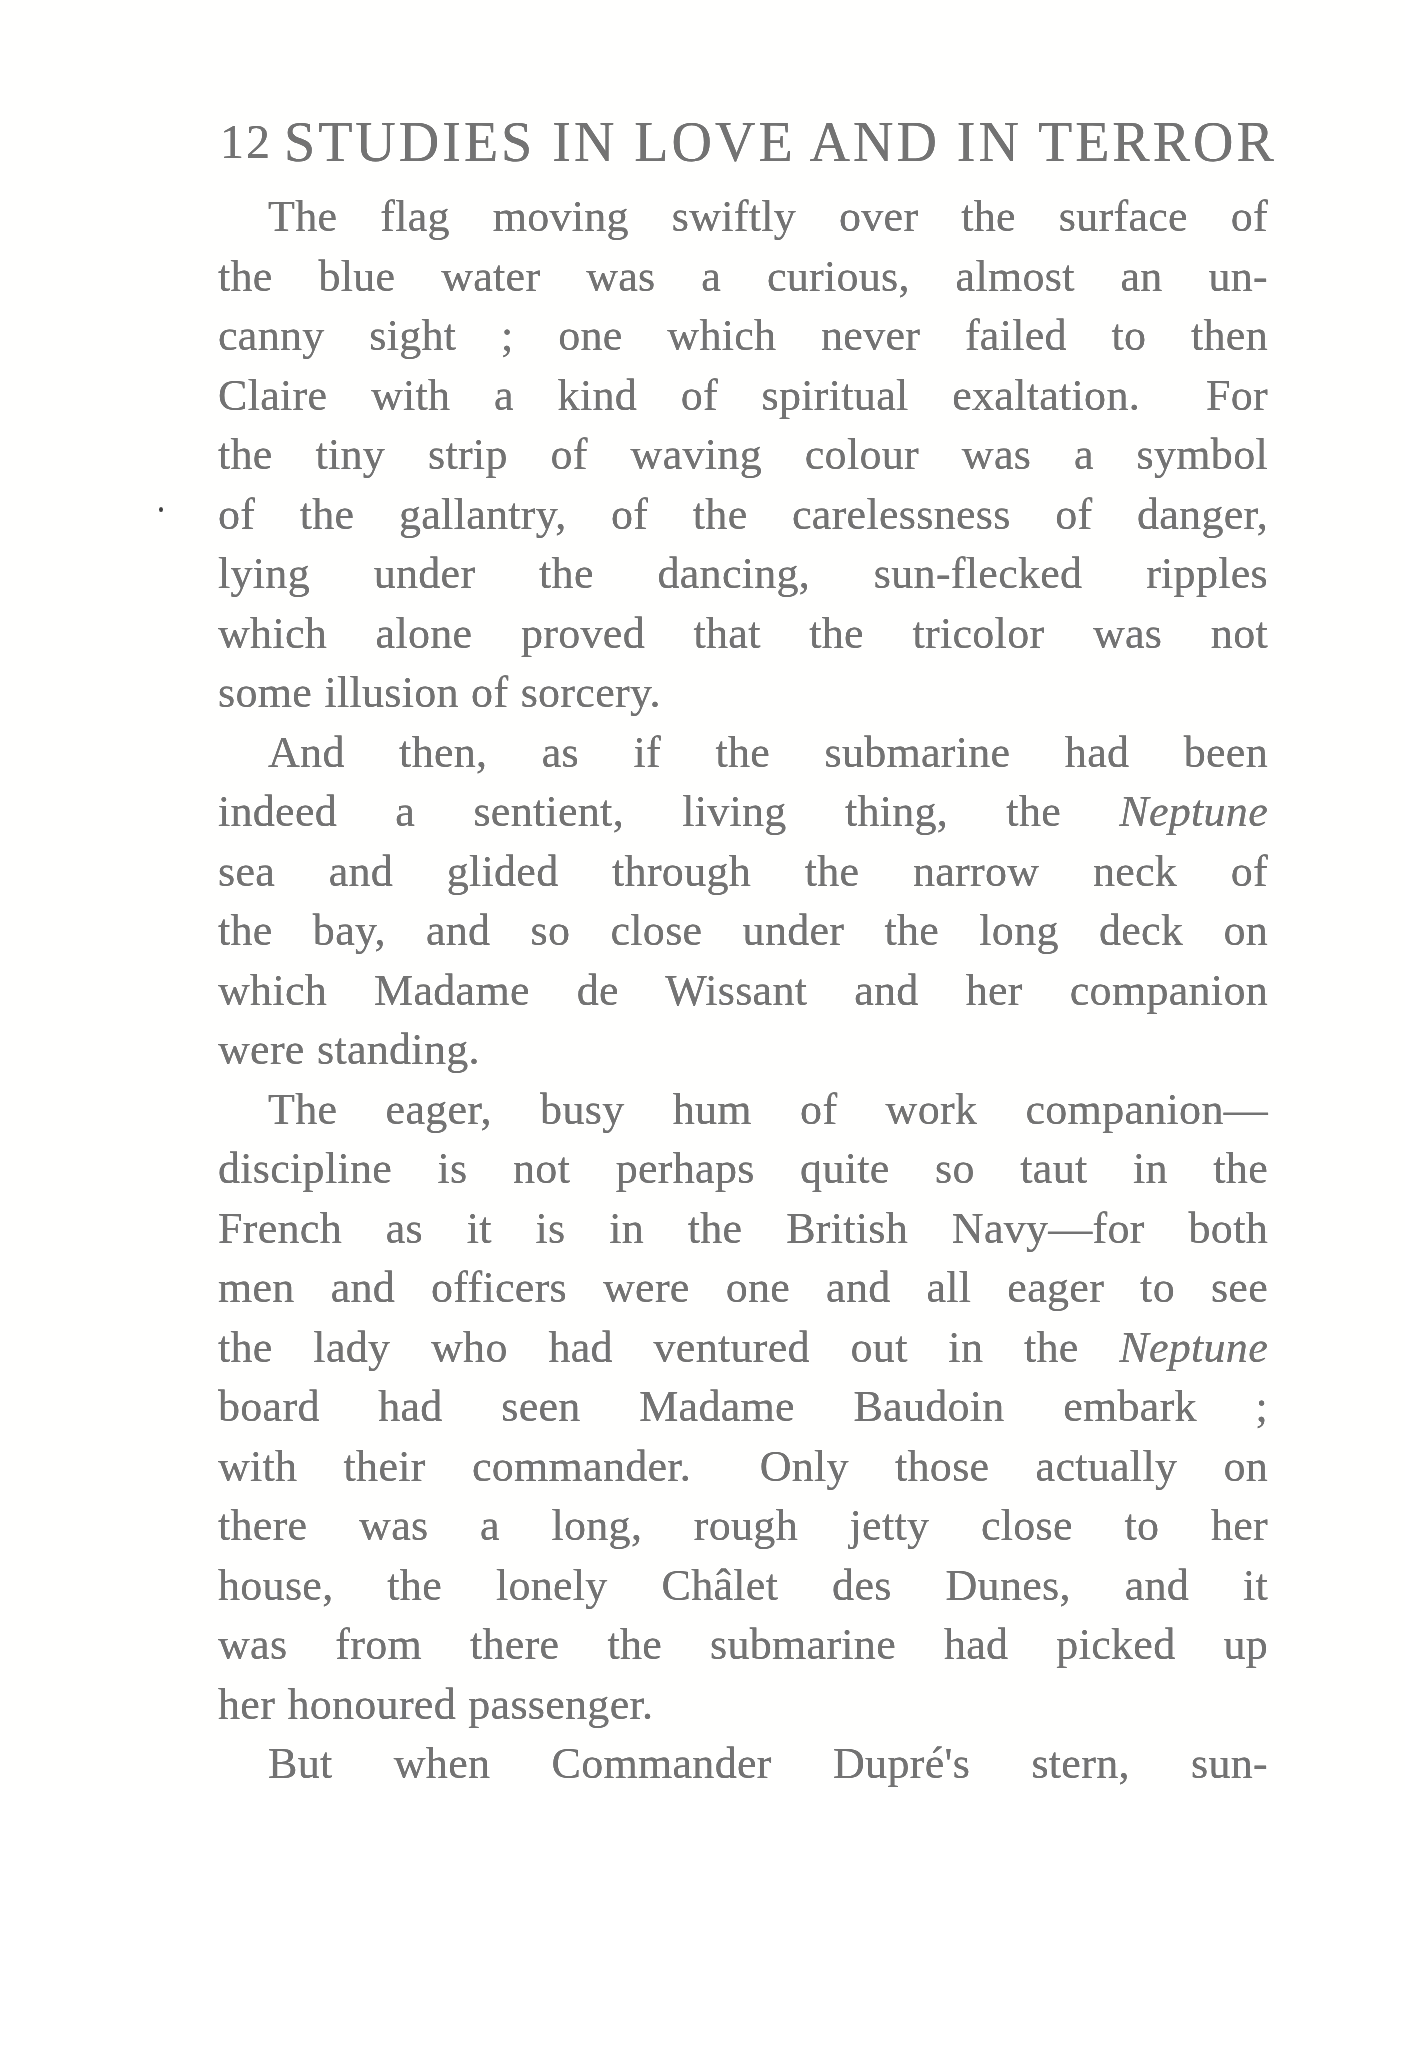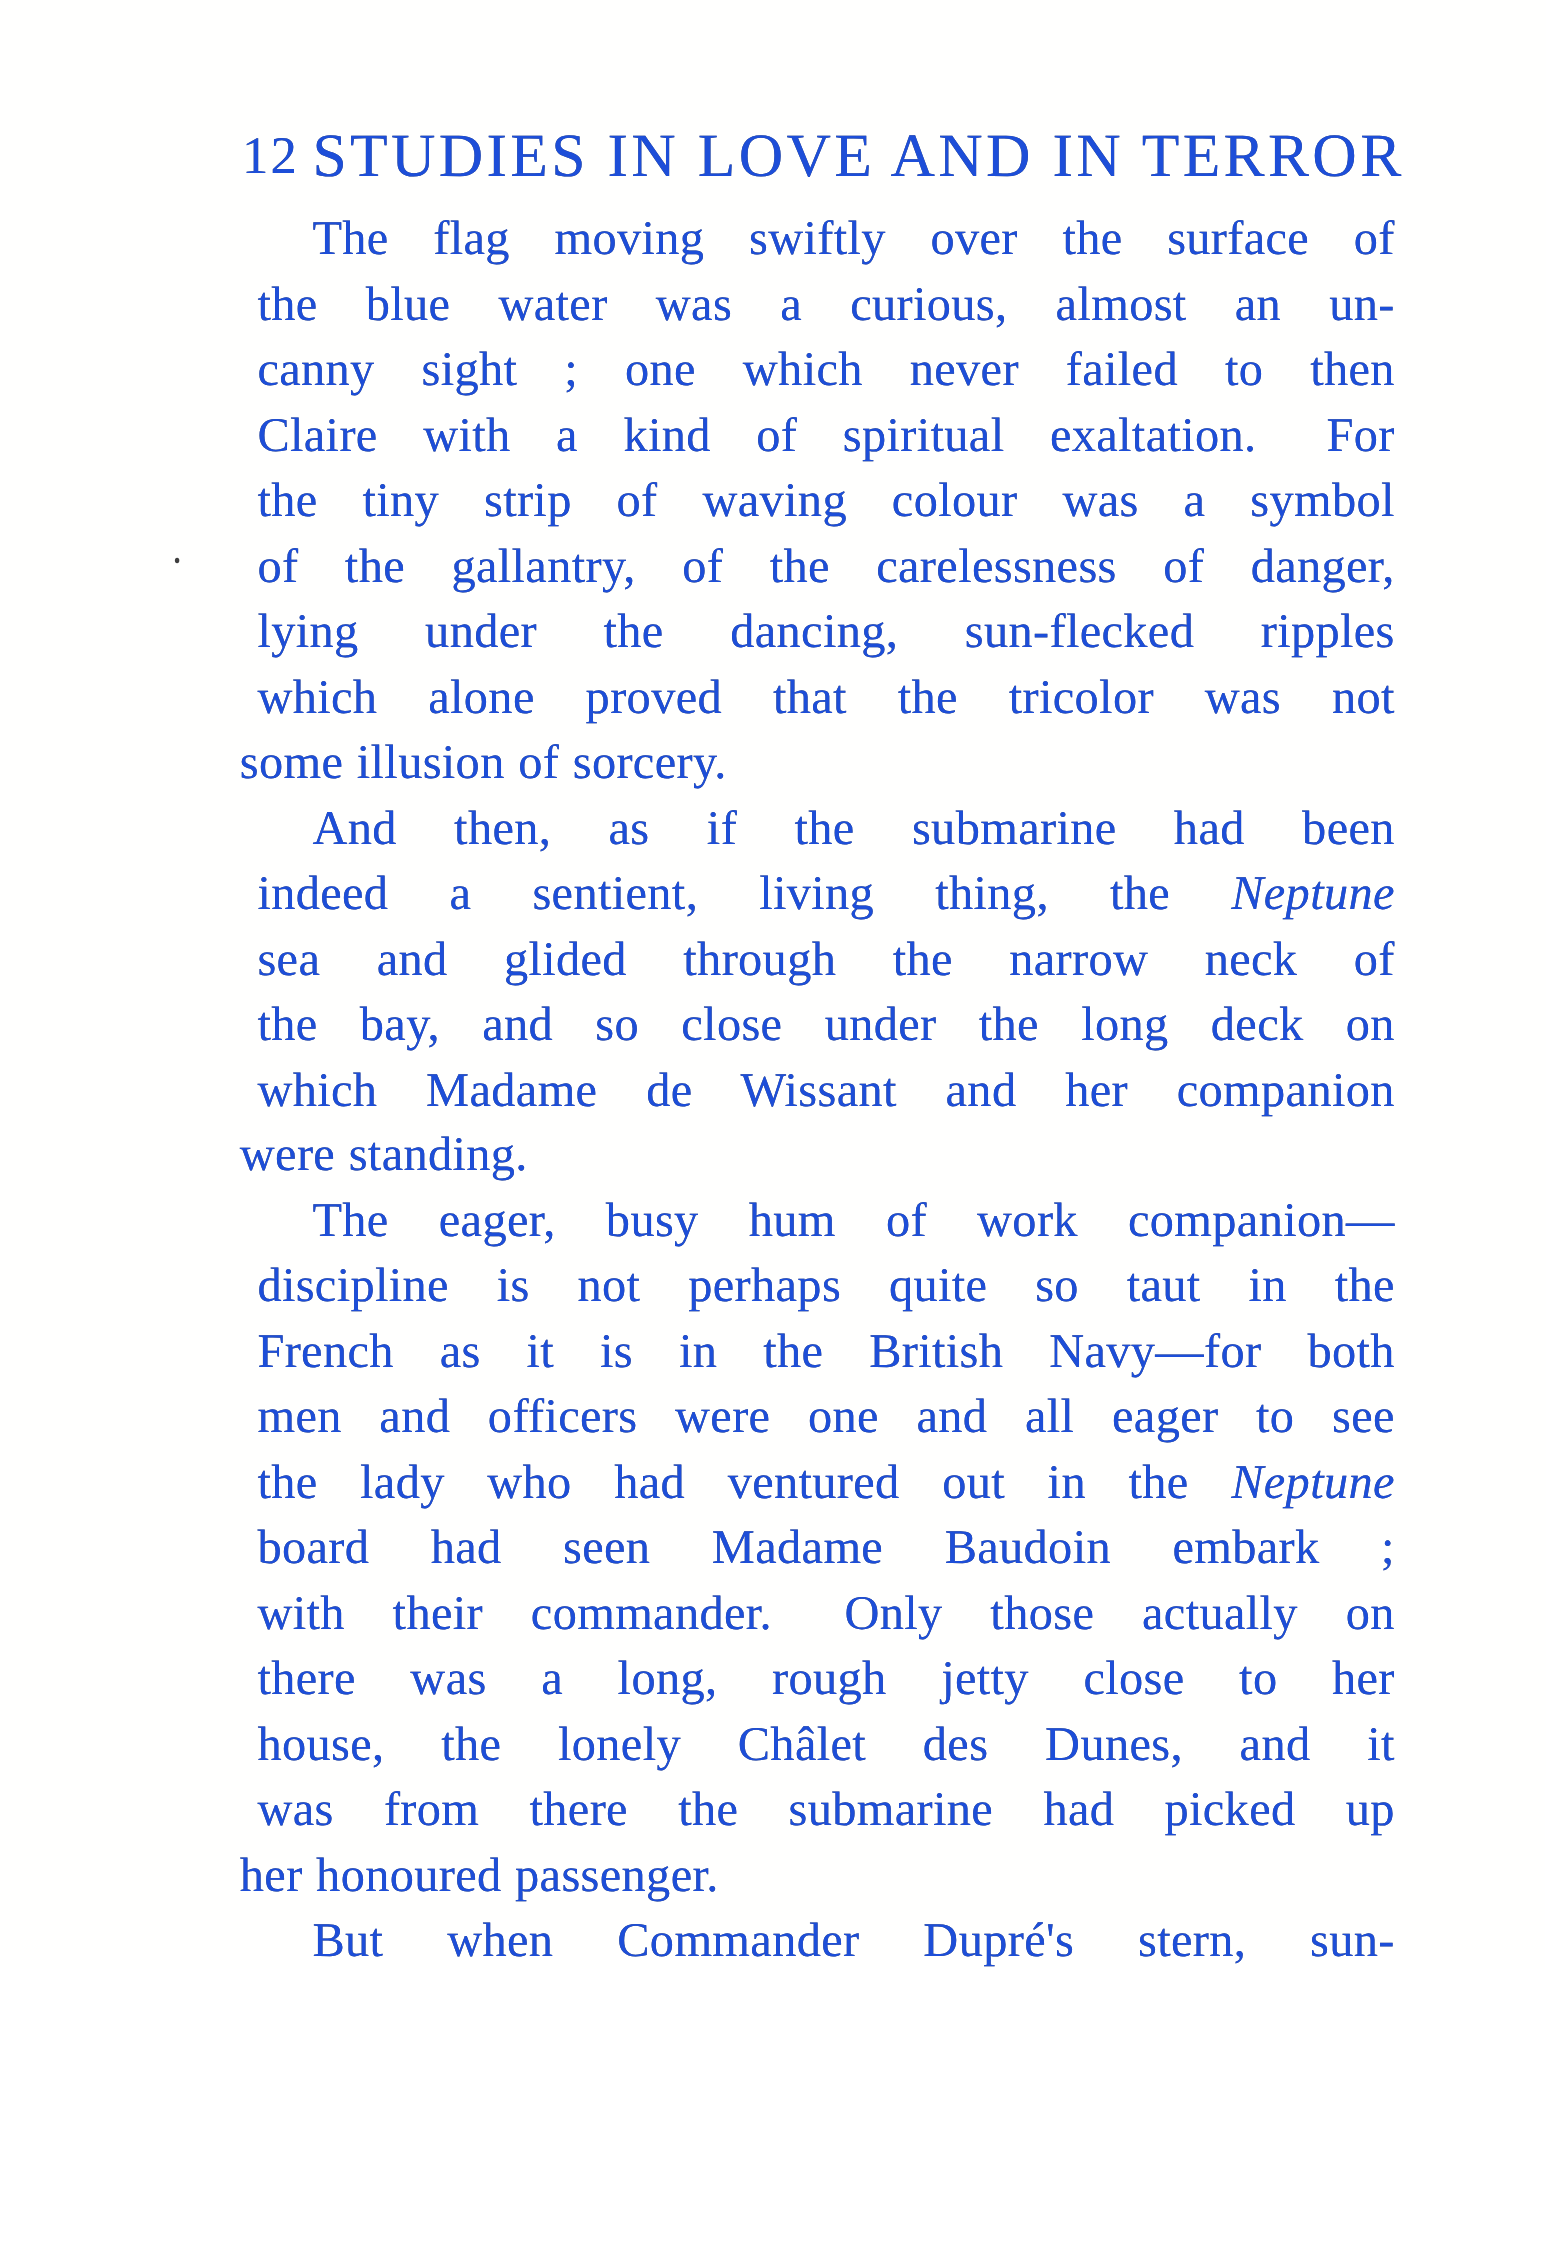--- a/index.html
+++ b/index.html
@@ -5,21 +5,21 @@
   html, body { margin: 0; padding: 0; }
   body {
     width: 1405px; height: 2062px;
     background: #ffffff;
     font-family: "Liberation Serif", "DejaVu Serif", serif;
   }
   .page {
     position: relative;
     width: 1405px; height: 1790px;
     background: #fffffe;
-    color: #1d4ed8;
+    color: #737373;
     text-shadow: 0 0 0.6px rgba(12,12,12,0.7);
     overflow: hidden;
   }
   .content {
     position: absolute;
     left: 218px; top: 111px;
     width: 1050px;
   }
   .page-header {
     position: relative;
@@ -43,21 +43,21 @@
     font-size: 44px;
     letter-spacing: 0.3px;
     word-spacing: 1px;
   }
   .para { margin: 0; }
   .line {
     line-height: 59.5px;
     text-align: justify;
     text-align-last: left;
   }
-  .line.just { text-align-last: justify; margin-left: 16px; }
+  .line.just { text-align-last: justify; }
   .line.indent { text-indent: 50px; }
   .line i { }
   .speck {
     position: absolute;
     left: 159px; top: 507px;
     width: 4px; height: 5px;
     background: #1c1c1c;
     border-radius: 50%;
     opacity: 0.85;
   }

